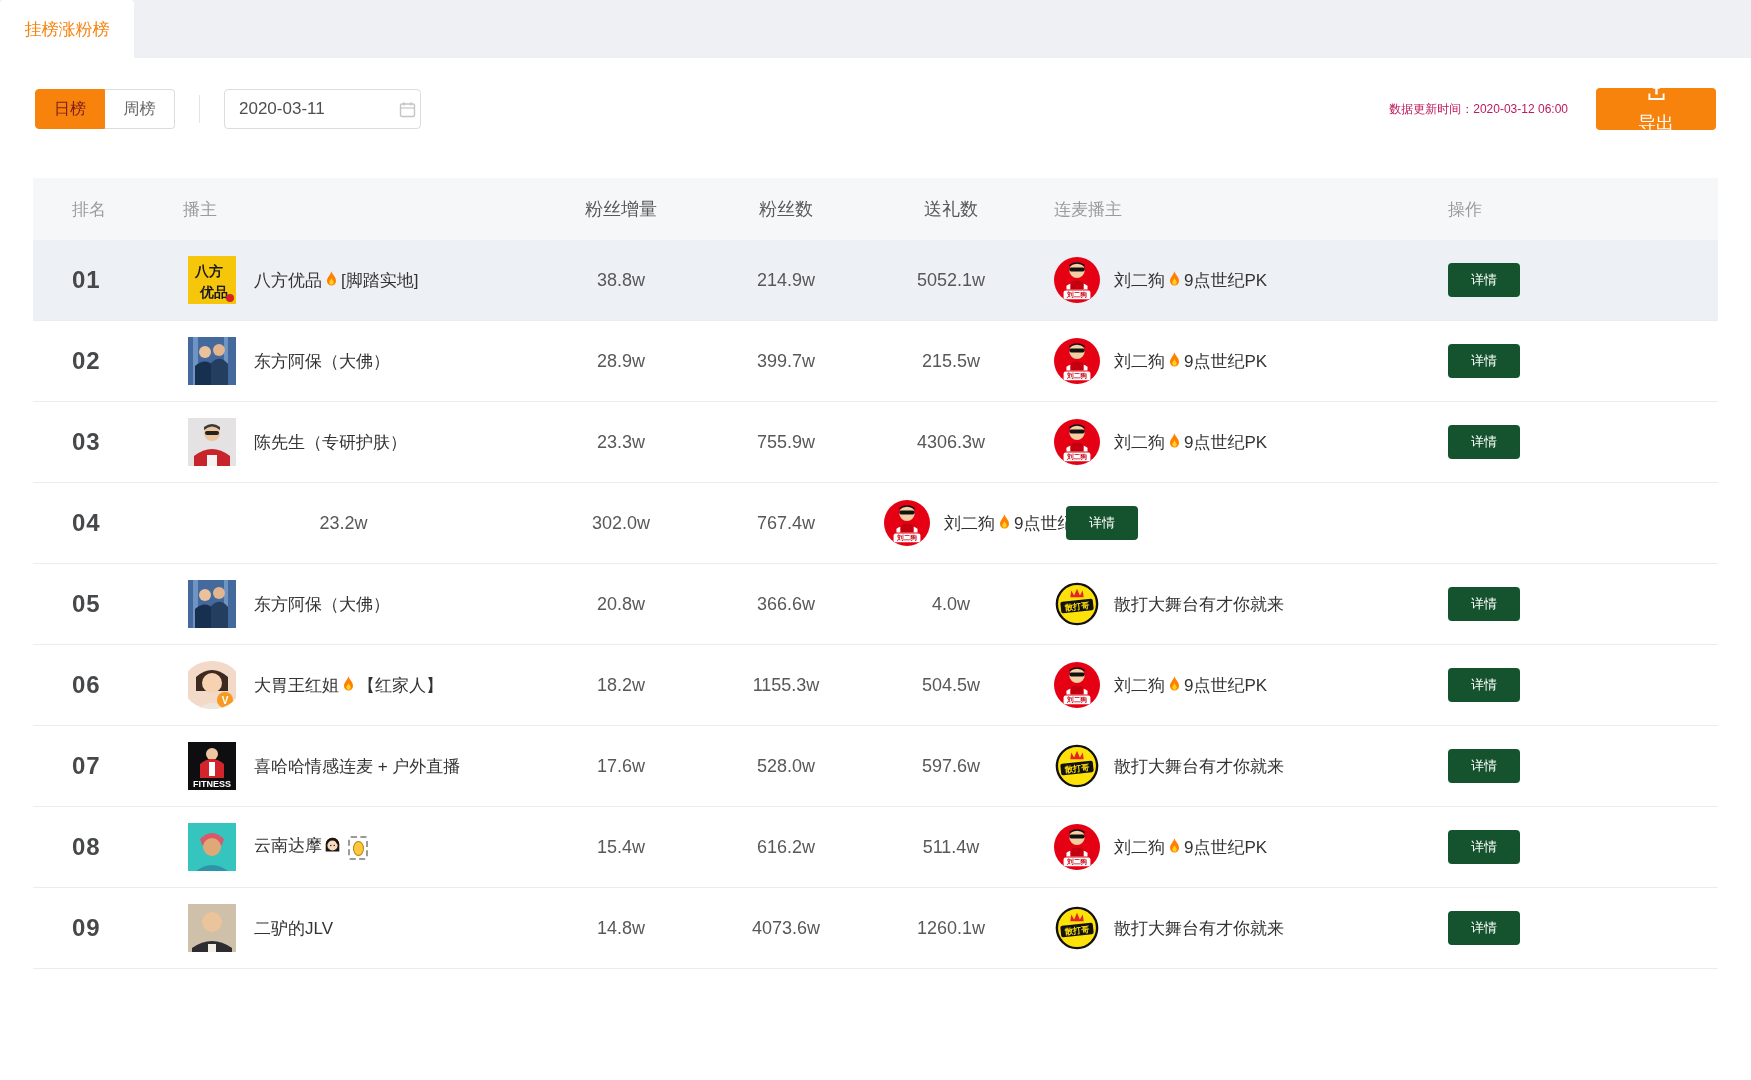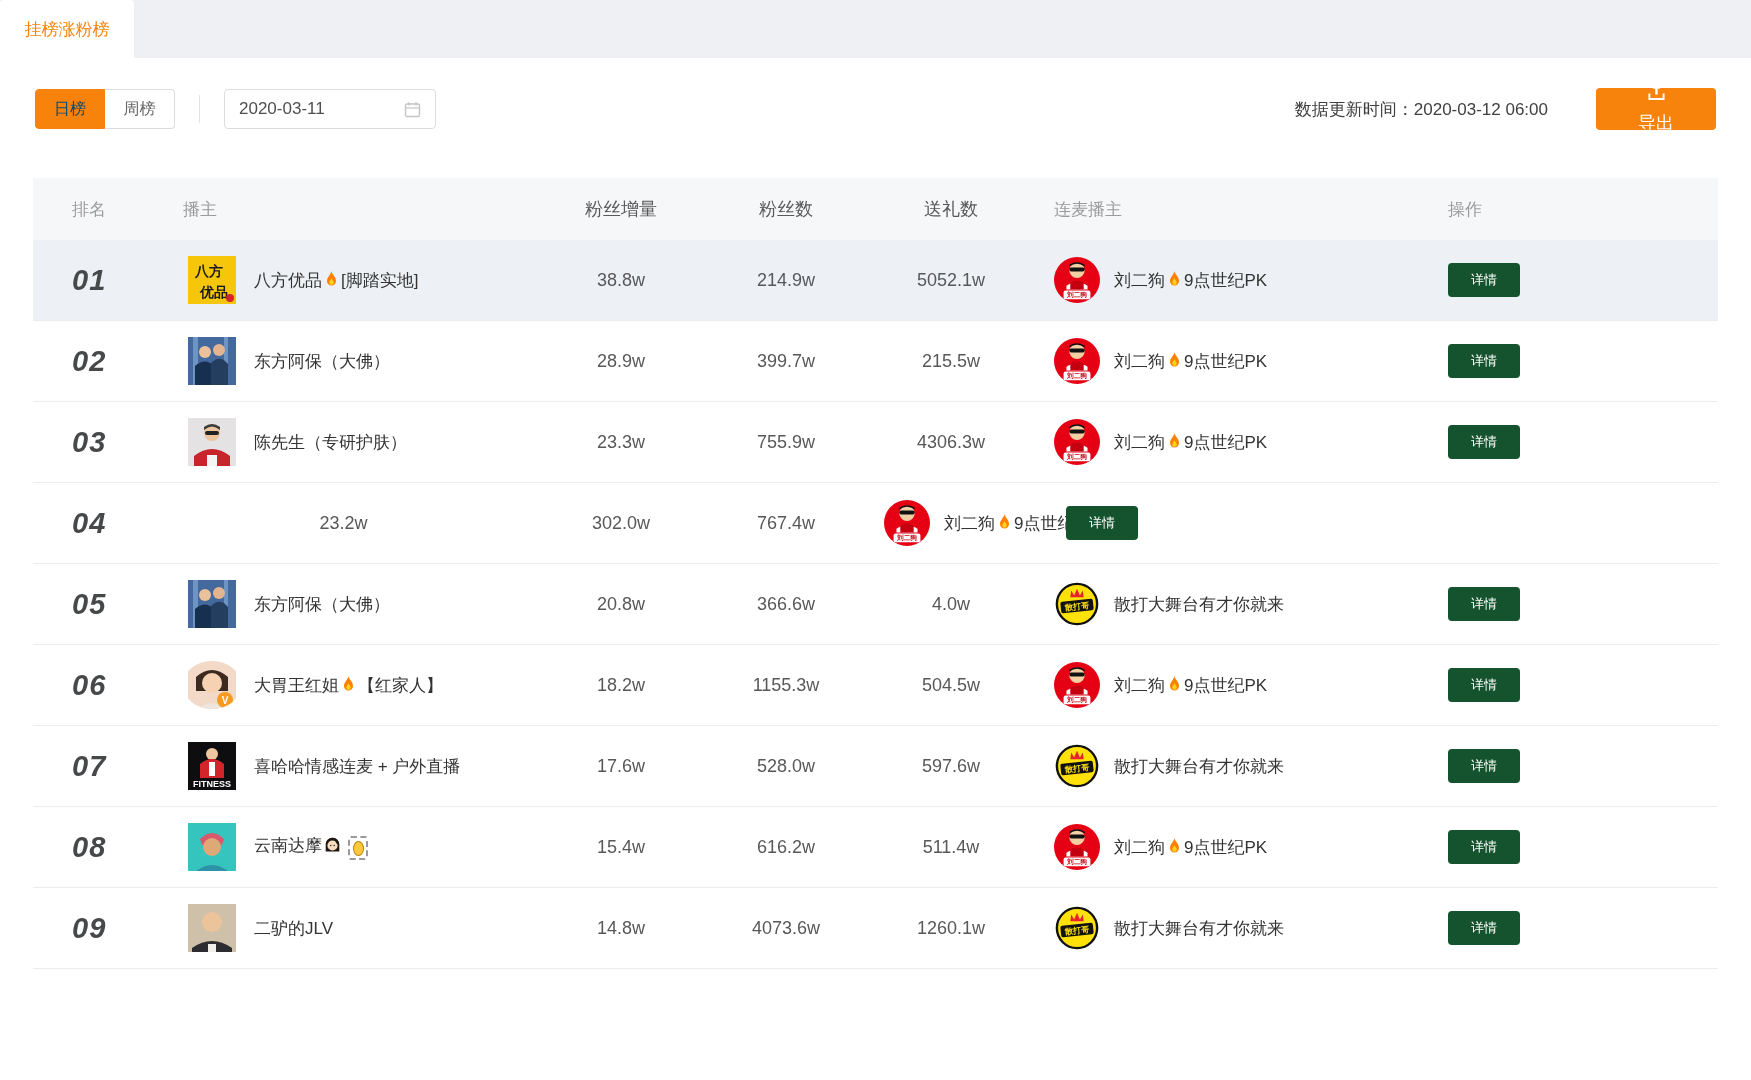--- a/index.html
+++ b/index.html
@@ -10,48 +10,48 @@
   .tab-strip { position:relative; height:58px; background:#eef0f3; }
   .tab-active { position:absolute; left:0; top:0; width:134px; height:58px;
     background:#fff; border-radius:4px 4px 0 0; display:flex; align-items:center;
     justify-content:center; color:#f7820c; font-size:17px; }
 
   
   .controls { display:flex; align-items:center; height:42px; margin:30px 35px 0 35px; }
   .seg { display:flex; }
   .seg-btn { width:70px; height:40px; display:flex; align-items:center; justify-content:center;
     font-size:16px; cursor:pointer; }
-  .seg-btn.on { background:#f7820c; color:#0c4a6e; border:1px solid #f7820c; border-radius:4px 0 0 4px; }
+  .seg-btn.on { background:#f7820c; color:#7f1d1d; border:1px solid #f7820c; border-radius:4px 0 0 4px; }
   .seg-btn.off { background:#fff; color:#666; border:1px solid #dcdcdc; border-left:none; border-radius:0 4px 4px 0; }
   .vdiv { width:1px; height:28px; background:#e3e3e3; margin:0 24px; }
-  .date-field { width:212px; height:40px; border:1px solid #dcdcdc; border-radius:4px;
+  .date-field { width:197px; height:40px; border:1px solid #dcdcdc; border-radius:4px;
     display:flex; align-items:center; padding:0 14px; }
   .date-field input { border:none; outline:none; width:160px; font-size:17px; color:#4f4f4f;
     font-family:inherit; background:transparent; }
   .cal-icon { margin-left:auto; display:flex; }
   .spacer { flex:1; }
-  .update-time { color:#404040; font-size:17px; margin-right:48px; }
+  .update-time { color:#be185d; font-size:12px; margin-right:28px; }
   .export-btn { width:120px; height:42px; background:#f7820c; border:none; border-radius:4px;
     color:#fff; font-size:18px; display:flex; align-items:center; justify-content:center;
     gap:9px; cursor:pointer; font-family:inherit;flex-direction:column; }
 
   
   .rank-table { margin:48px 33px 0 33px; width:1685px; }
   .trow, .thead { display:grid;
     grid-template-columns:118px 385px 170px 160px 170px 1fr 300px;
     align-items:center; }
   .thead { height:62px; background:#f6f7f9; color:#9b9b9b; font-size:17px; }
   .trow { height:81px; background:#fff; border-bottom:1px solid #ececec; }
   .trow.hl { background:#edf0f5; }
   .c-rank { padding-left:39px; }
   .c-host { display:flex; align-items:center; padding-left:32px; }
   .c-num { text-align:center; font-size:18px; color:#58585a; }
   .c-co { display:flex; align-items:center; padding-left:18px; }
   .c-action { padding-left:30px; }
-  .rank { font-size:29px; font-weight:bold; font-style:italic; color:#47484a; letter-spacing:1px; }
+  .rank { font-size:24px; font-weight:bold; color:#47484a; letter-spacing:1px; }
   .avatar { width:58px; height:48px; border-radius:3px; overflow:hidden; flex:none; }
   .avatar.sm { width:46px; height:46px; }
   .avatar.round { border-radius:50%; }
   .avatar svg { width:100%; height:100%; display:block; }
   .pname { margin-left:13px; font-size:17px; color:#333; white-space:nowrap; }
   .c-co .pname { margin-left:14px; }
   .detail-btn { width:72px; height:34px; background:#14532d; border:none; border-radius:4px;
     color:#fff; font-size:13px; cursor:pointer; font-family:inherit; }
 
   

